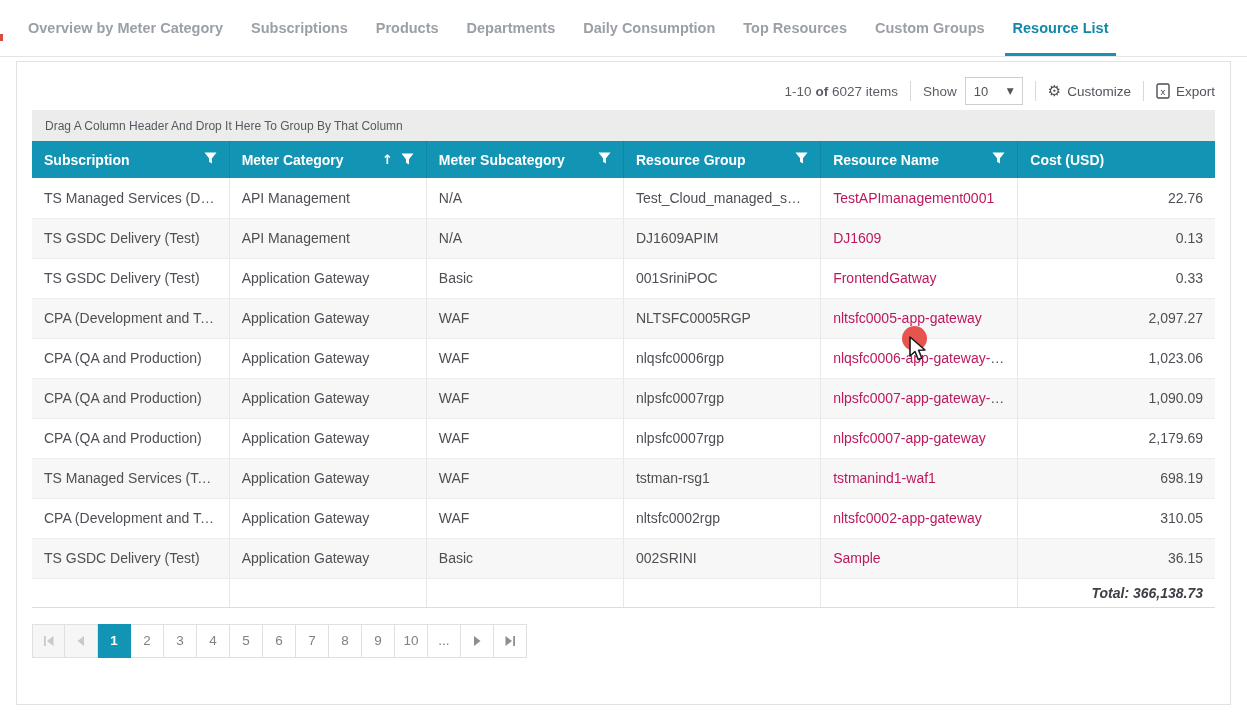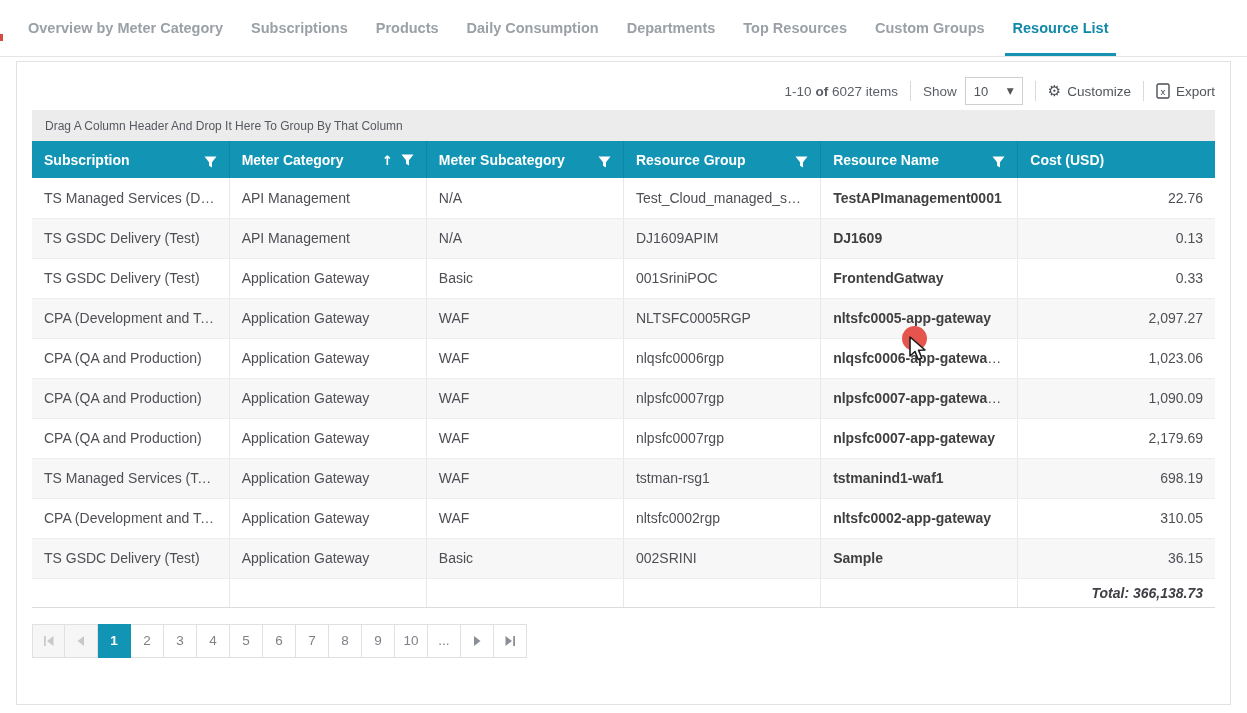--- a/index.html
+++ b/index.html
@@ -29,29 +29,29 @@
   .gear-glyph { font-family: "DejaVu Sans", sans-serif; font-size: 15px; color: #4a4f55; }
   .excel-icon { width: 14px; height: 16px; }
 
   
   .group-bar { margin-top: 2px; background: #ececec; height: 31px; display: flex; align-items: center; padding: 0 13px; font-size: 12px; color: #555a60; }
 
   
   table.grid { width: 100%; border-collapse: collapse; table-layout: fixed; }
   .grid th { background: #1295b5; color: #fff; font-size: 14px; font-weight: 700; text-align: left; height: 37px; padding: 0 12px; border-right: 1px solid #0f86a3; cursor: pointer; }
   .grid th:last-child { border-right: none; }
-  .grid th .th-inner { display: flex; align-items: flex-end; justify-content: space-between; gap: 23px; }
+  .grid th .th-inner { display: flex; align-items: flex-start; justify-content: space-between; gap: 23px; }
   .grid th .th-icons { display: flex; align-items: center; gap: 8px; }
   .sort-arrow { font-family: "DejaVu Sans", sans-serif; font-size: 13px; }
   .funnel { width: 13px; height: 12px; cursor: pointer; }
   .grid td { height: 40px; font-size: 14px; color: #4e4e55; padding: 0 12px; border-right: 1px solid #e8e8e8; border-bottom: 1px solid #ededed; background: #fff; white-space: nowrap; overflow: hidden; text-overflow: ellipsis; }
   .grid td:last-child { border-right: none; }
   .grid tr.alt td { background: #f7f7f7; }
   .grid td.cost { text-align: right; }
-  .grid a.res-link { color: #404040; text-decoration: none; cursor: pointer; font-weight: bold; }
+  .grid a.res-link { color: #be185d; text-decoration: none; cursor: pointer; }
   .grid tr.footer-row td { height: 29px; background: #fff; border-top: 1px solid #dcdcdc; border-bottom: 1px solid #dcdcdc; font-size: 14px; font-style: italic; }
   .grid tr.footer-row td.total-cell { text-align: right; font-weight: 700; color: #3f3f46; }
 
   
   .pager { display: flex; margin-top: 16px; }
   .pg-btn { width: 33px; height: 34px; border: 1px solid #e0e0e0; border-left: none; display: flex; align-items: center; justify-content: center; font-size: 13.5px; color: #7d8288; cursor: pointer; background: #fff; user-select: none; }
   .pg-btn:first-child { border-left: 1px solid #e0e0e0; }
   .pg-btn.disabled { background: #f6f6f6; color: #c9c9c9; cursor: default; }
   .pg-btn.active { background: #1295b5; border-color: #1295b5; color: #fff; font-weight: 700; }
   .pg-btn svg { width: 10px; height: 10px; }
@@ -62,22 +62,22 @@
   .click-dot { position: absolute; left: 902px; top: 326px; width: 25px; height: 25px; border-radius: 50%; background: #e4473e; opacity: 0.92; pointer-events: none; }
   .cursor-arrow { position: absolute; left: 906px; top: 336px; pointer-events: none; }
 </style>
 </head>
 <body>
 
 <div class="tabbar">
     <div class="tab">Overview by Meter Category</div>
     <div class="tab">Subscriptions</div>
     <div class="tab">Products</div>
+    <div class="tab">Departments</div>
     <div class="tab">Daily Consumption</div>
-    <div class="tab">Departments</div>
     <div class="tab">Top Resources</div>
     <div class="tab">Custom Groups</div>
     <div class="tab active">Resource List</div>
   </div>
 <div class="red-edge-mark"></div>
 
 <div class="panel">
 
 
   <div class="toolbar">

